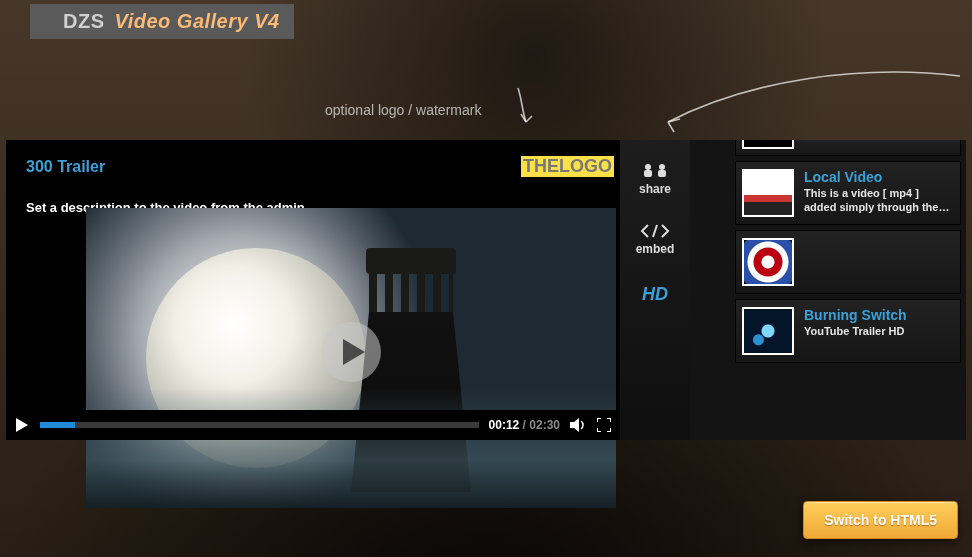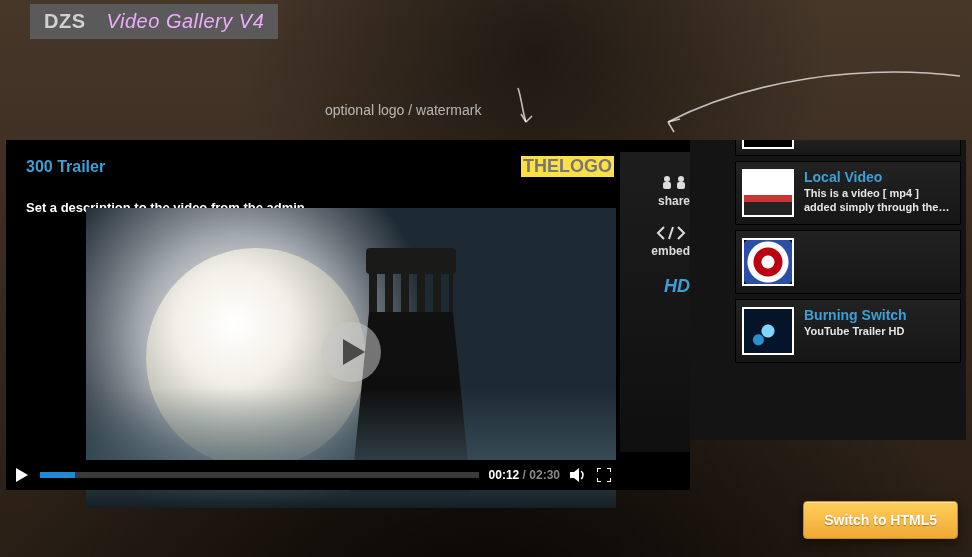--- a/index.html
+++ b/index.html
@@ -15,22 +15,22 @@
     color: #fff;
   }
 
   
   .title-tab {
     position: absolute; left: 30px; top: 4px;
     background: #5a5a5a; padding: 6px 14px;
     font-size: 20px; letter-spacing: .5px;
     font-weight: 300;
   }
-  .title-tab .brand { font-weight: 600; color: #d0d0d0; margin-right: 4px; }
-  .title-tab .rest  { color: #f0abfc; font-style: italic; font-weight: 400; margin-left: 11px; }
+  .title-tab .brand { font-weight: 600; color: #d0d0d0; margin-right: 4px; margin-left: 19px; }
+  .title-tab .rest  { color: #fdba74; font-style: italic; font-weight: 700; }
 
   
   .watermark-note {
     position: absolute; left: 325px; top: 102px;
     color: rgba(255,255,255,0.65);
     font-size: 14px;
   }
   .deco-arrows {
     position: absolute; left: 500px; top: 70px; width: 470px; height: 70px;
     pointer-events: none;
@@ -38,21 +38,21 @@
 
   
   .gallery {
     position: absolute; left: 6px; top: 140px;
     width: 960px; height: 300px;
     background: #000;
     display: flex;
   }
 
   
-  .player-col { width: 684px; height: 350px; position: relative; background:#000; }
+  .player-col { width: 684px; height: 300px; position: relative; background:#000; }
 
   .vtitle { position: absolute; left: 20px; top: 18px; font-weight: bold; font-size: 16px; color:#3aa0d8; }
   .vdesc  { position: absolute; left: 20px; top: 60px; font-weight: bold; font-size: 13px; color:#fff; }
 
   .logo-stamp {
     position: absolute; right: 76px; top: 16px;
     font-weight: 800; font-size: 18px; color:#777;
     background:#fde047; padding:0 2px;
   }
 
@@ -86,24 +86,24 @@
     position:absolute; left:50%; top:50%; transform:translate(-50%,-60%);
     width:60px; height:60px; border-radius:50%;
     background: rgba(200,200,200,0.55);
     display:flex; align-items:center; justify-content:center;
     cursor:pointer;
   }
   .play-btn svg { margin-left:5px; }
 
   
   .action-rail {
-    position:absolute; right:0; top:12px; width:70px; height:300px;
+    position:absolute; right:0; top:0; width:70px; height:300px;
     background: linear-gradient(180deg,#1d1d1d 0%, #0f0f0f 100%);
-    display:flex; flex-direction:column; align-items:flex-end;
-    padding-top:22px; gap:18px;
+    display:flex; flex-direction:column; align-items:center;
+    padding-top:22px; gap:28px;
   }
   .rail-item { color:#ddd; font-size:12px; text-align:center; cursor:pointer;
                display:flex; flex-direction:column; align-items:center; gap:4px; font-weight:bold;}
   .rail-hd { color:#3aa0d8; font-weight:800; font-size:18px; font-style:italic; cursor:pointer; }
 
   
   .controls {
     position:absolute; left:0; bottom:0; width:614px; height:30px;
     background:#000; display:flex; align-items:center; gap:10px;
     padding:0 8px;

